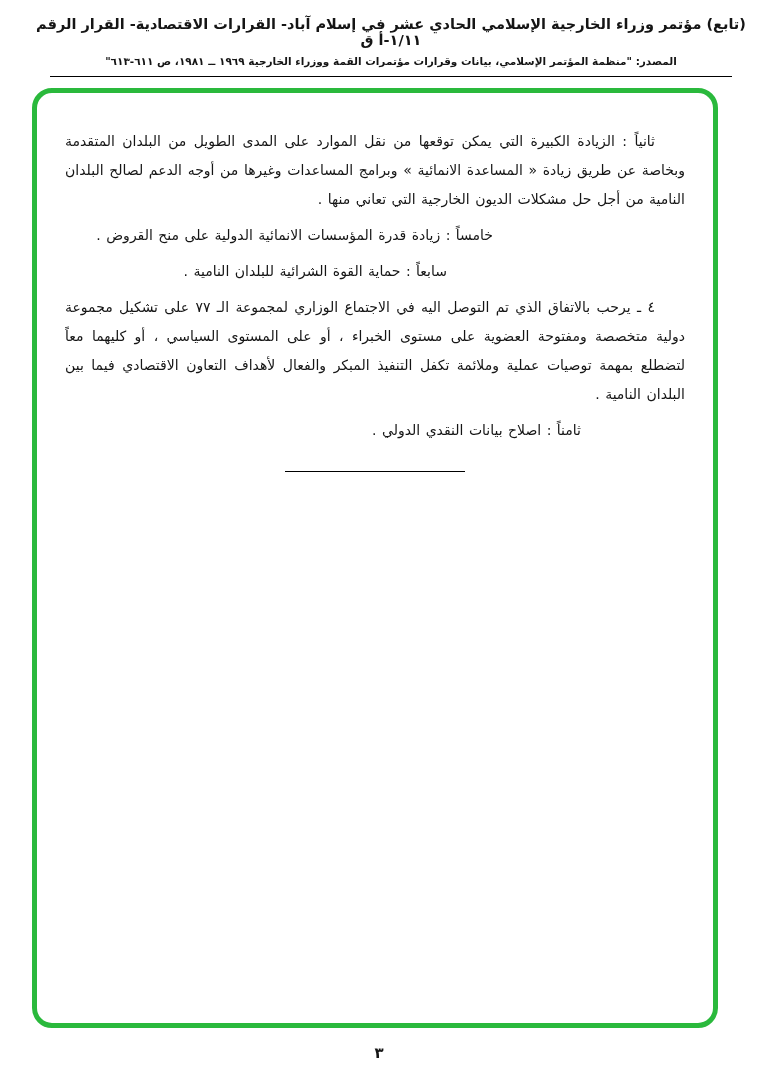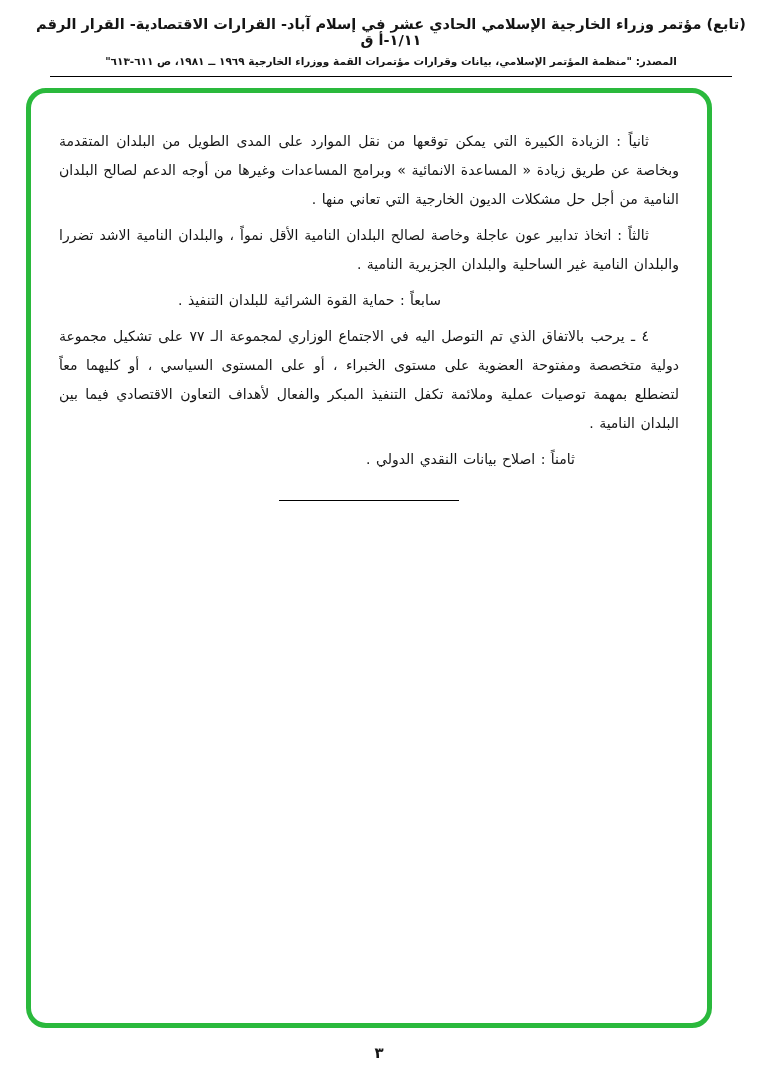--- a/index.html
+++ b/index.html
@@ -17,21 +17,21 @@
     overflow: hidden;
     padding-left: 24px;
   }
   .doc-header { padding-top: 16px; text-align: center; direction: rtl; }
   .doc-title { font-size: 14.5px; font-weight: bold; letter-spacing: 0; }
   .doc-source { font-size: 10.5px; font-weight: bold; margin-top: 7px; }
   .header-rule { height: 1px; background: #000; margin: 9px 26px 0 26px; }
   .content-frame {
     position: absolute;
     top: 88px;
-    left: 26px;
+    left: 32px;
     width: 686px;
     height: 940px;
     border: 5px solid var(--green);
     border-radius: 20px;
     padding: 34px 28px 0 28px;
     background: #ffffff;
   }
   .para {
     font-size: 14px;
     line-height: 29px;
@@ -67,22 +67,22 @@
 
   <header class="doc-header">
     <div class="doc-title">(تابع) مؤتمر وزراء الخارجية الإسلامي الحادي عشر في إسلام آباد- القرارات الاقتصادية- القرار الرقم ١/١١-أ ق</div>
     <div class="doc-source">المصدر: "منظمة المؤتمر الإسلامي، بيانات وقرارات مؤتمرات القمة ووزراء الخارجية ١٩٦٩ ــ ١٩٨١،  ص ٦١١-٦١٣"</div>
   </header>
 
   <div class="header-rule"></div>
 
   <div class="content-frame">
     <div class="para">ثانياً : الزيادة الكبيرة التي يمكن توقعها من نقل الموارد على المدى الطويل من البلدان المتقدمة وبخاصة عن طريق زيادة « المساعدة الانمائية » وبرامج المساعدات وغيرها من أوجه الدعم لصالح البلدان النامية من أجل حل مشكلات الديون الخارجية التي تعاني منها .</div>
-    <div class="para">ثالثاً : اتخاذ تدابير عون عاجلة وخاصة لصالح البلدان النامية الأقل نمواً ، والبلدان النامية الاشد تضررا والبلدان النامية غير الساحلية والبلدان الجزيرية النامية .</div>
-    <div class="para single indent-b">سابعاً : حماية القوة الشرائية للبلدان التنفيذ .</div>
+    <div class="para single indent-a">خامساً : زيادة قدرة المؤسسات الانمائية الدولية على منح القروض .</div>
+    <div class="para single indent-b">سابعاً : حماية القوة الشرائية للبلدان النامية .</div>
     <div class="para">٤ ـ يرحب بالاتفاق الذي تم التوصل اليه في الاجتماع الوزاري لمجموعة الـ ٧٧ على تشكيل مجموعة دولية متخصصة ومفتوحة العضوية على مستوى الخبراء ، أو على المستوى السياسي ، أو كليهما معاً لتضطلع بمهمة توصيات عملية وملائمة تكفل التنفيذ المبكر والفعال لأهداف التعاون الاقتصادي فيما بين البلدان النامية .</div>
     <div class="para single indent-c">ثامناً : اصلاح بيانات النقدي الدولي .</div>
 
     <div class="section-rule"></div>
   </div>
 
   <div class="page-number">٣</div>
 
 </div>
 

